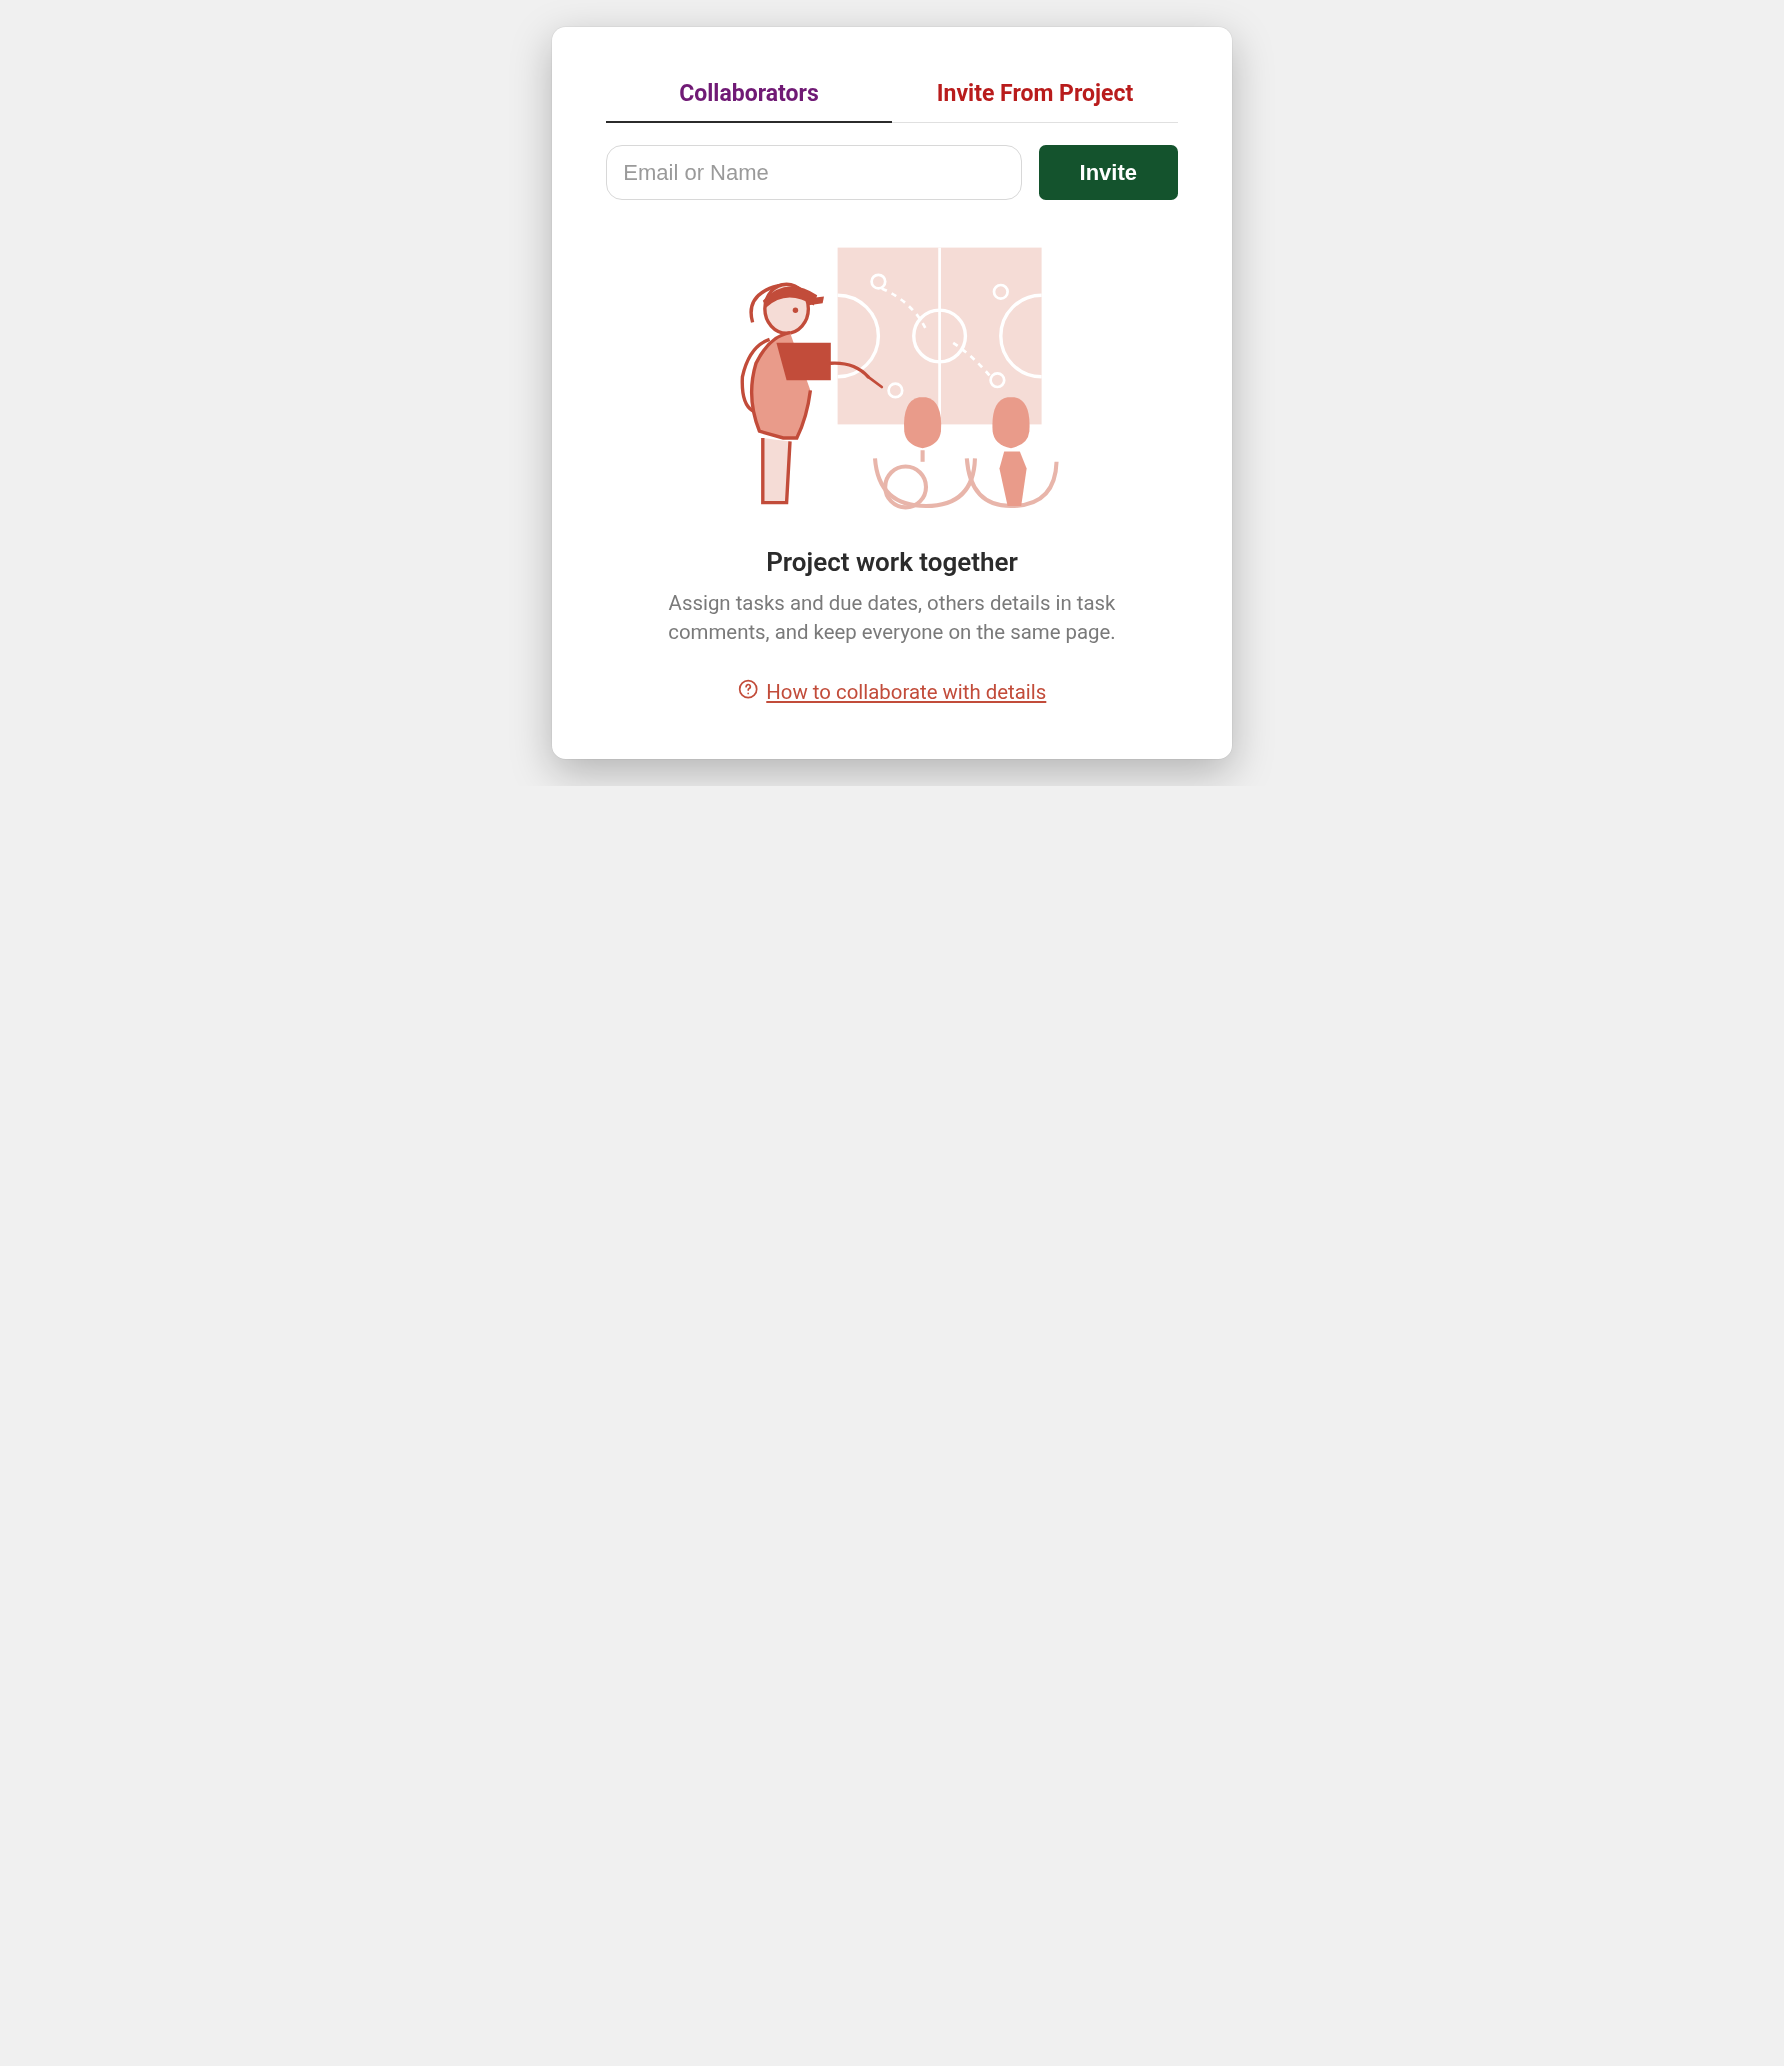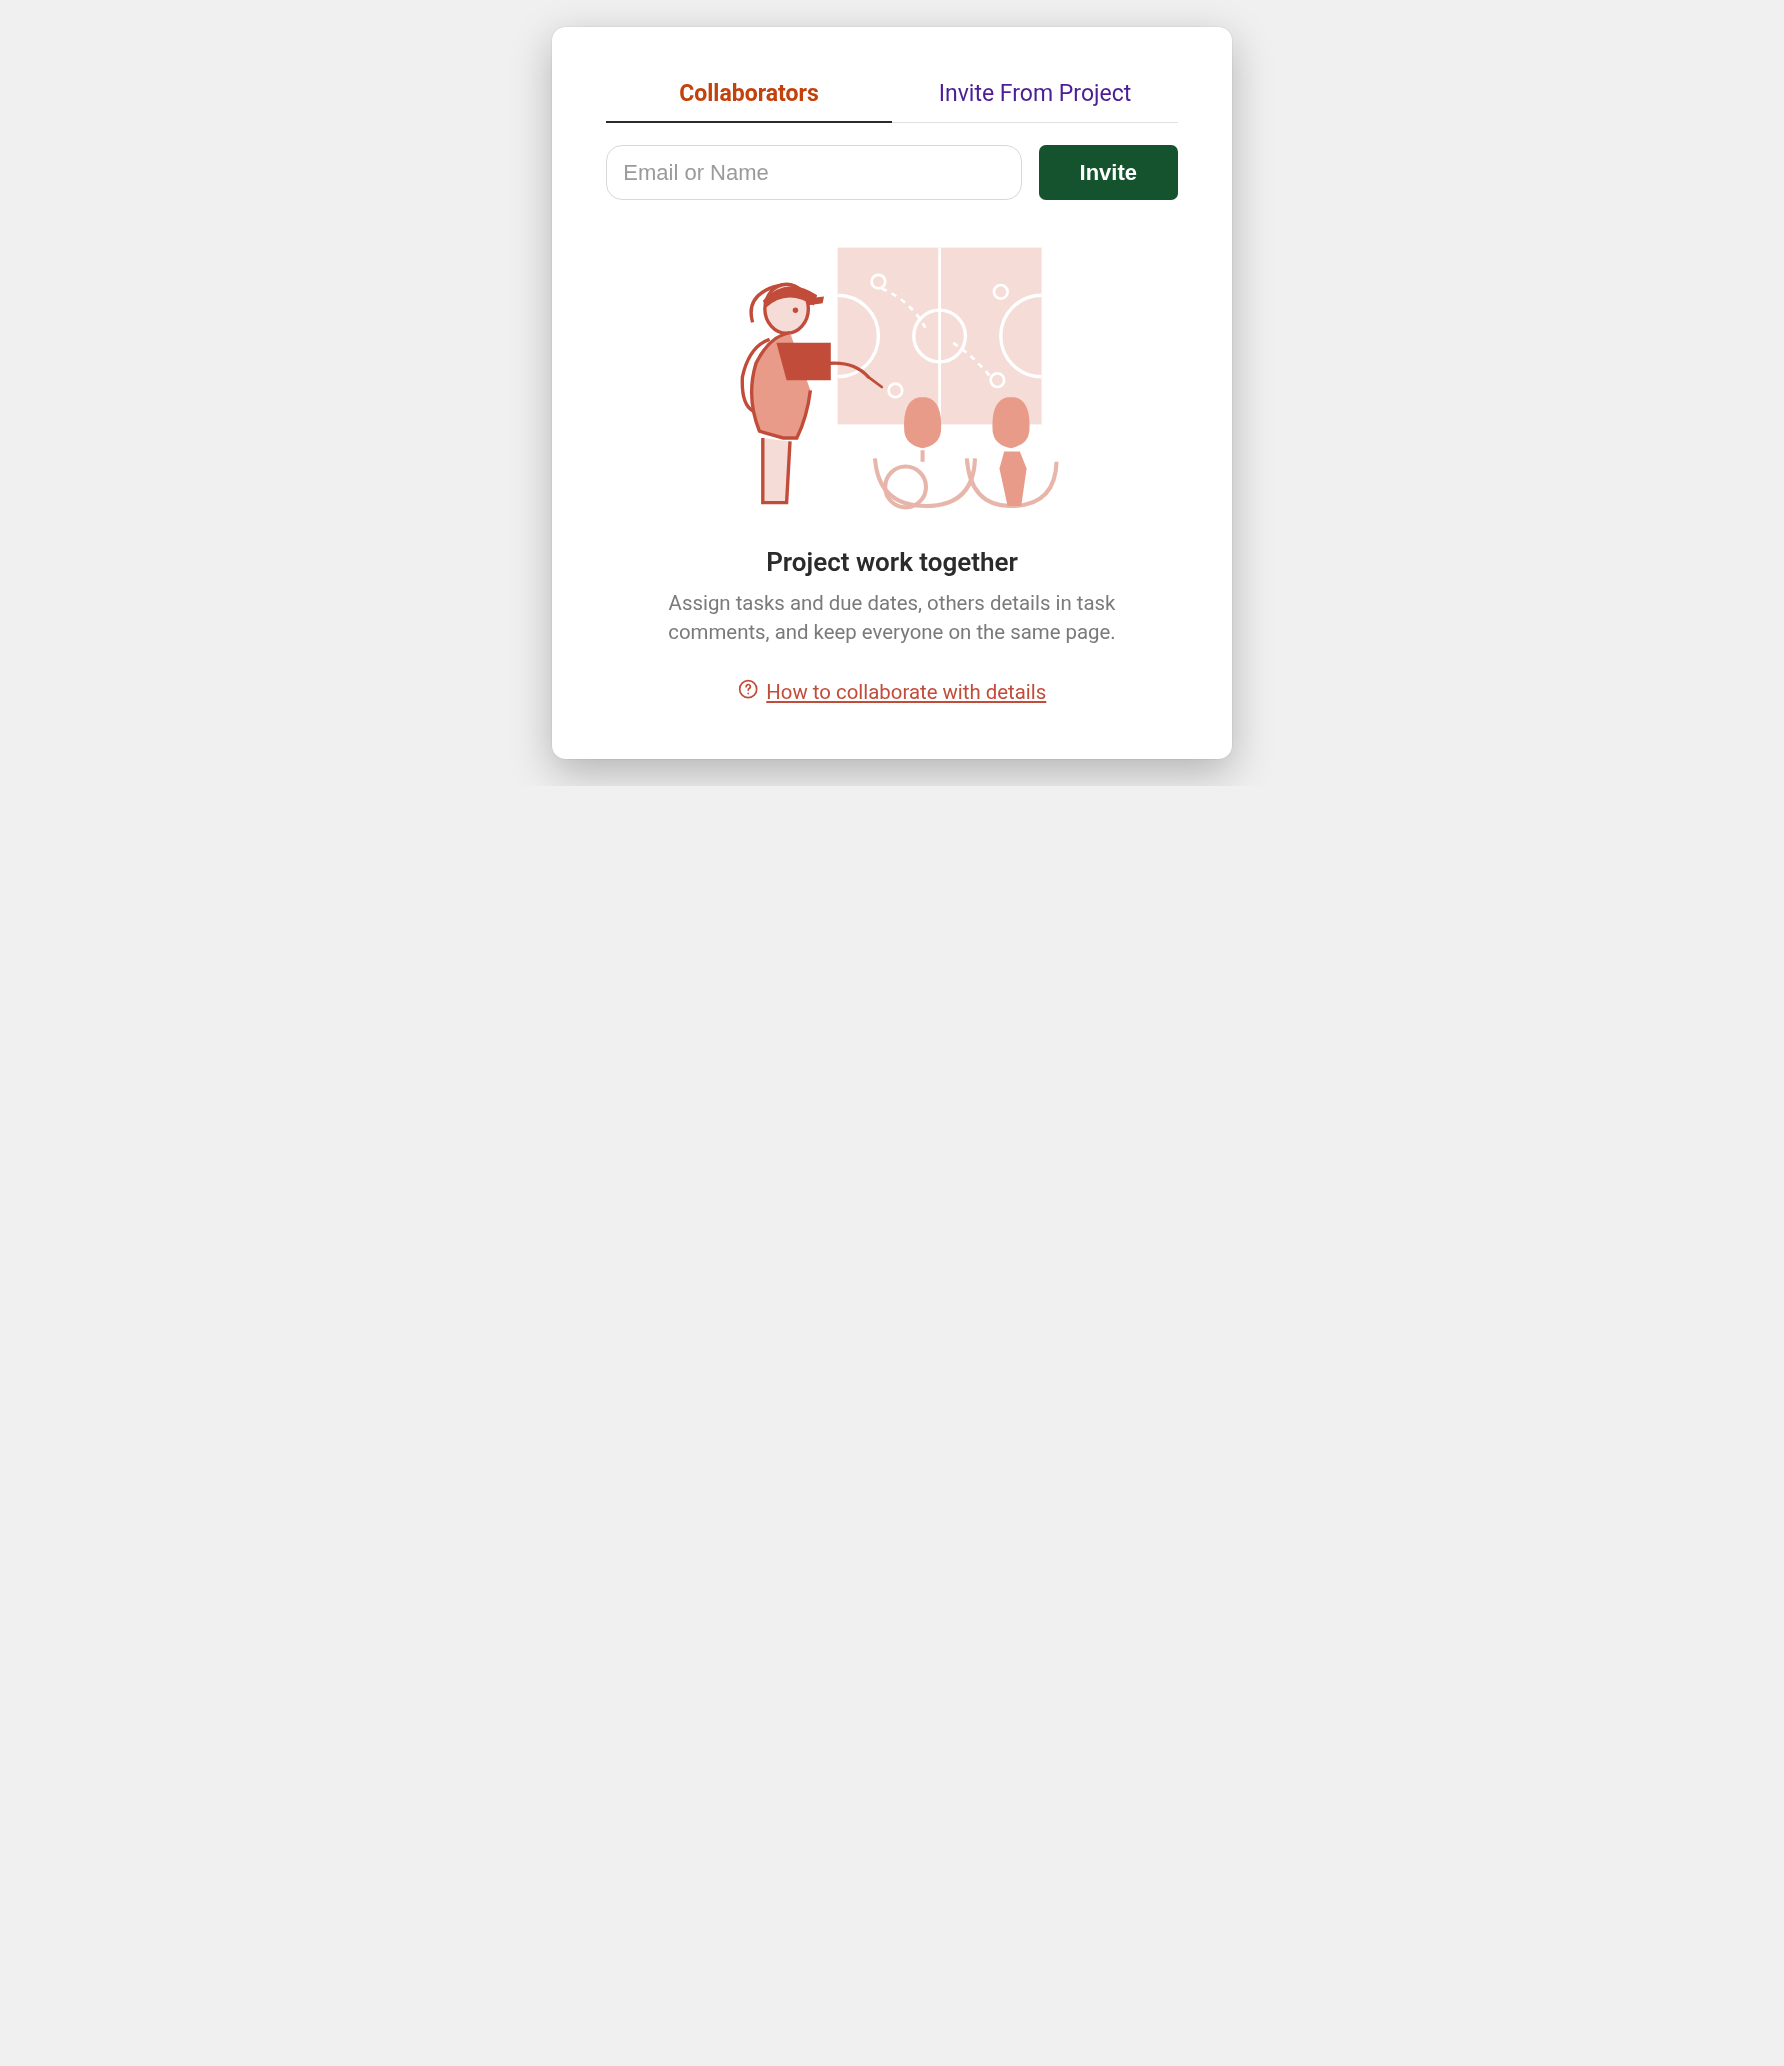--- a/index.html
+++ b/index.html
@@ -45,27 +45,27 @@
   .tabs {
     display: flex;
     border-bottom: 0.7px solid #e0e0e0;
     margin-bottom: 22px;
   }
   .tab {
     flex: 1;
     text-align: center;
     padding: 12.2px 0 15px 0;
     font-size: 23px;
-    font-weight: 400;
-    color: #4c1d95;
+    font-weight: 700;
+    color: #b91c1c;
     cursor: pointer;
     position: relative;
   }
   .tab.active {
-    color: #c2410c;
+    color: #701a75;
     font-weight: 700;
   }
   .tab.active::after {
     content: "";
     position: absolute;
     left: 0; right: 0; bottom: -0.7px;
     height: 2px;
     background: #2b2b2b;
   }
   .invite-row {

